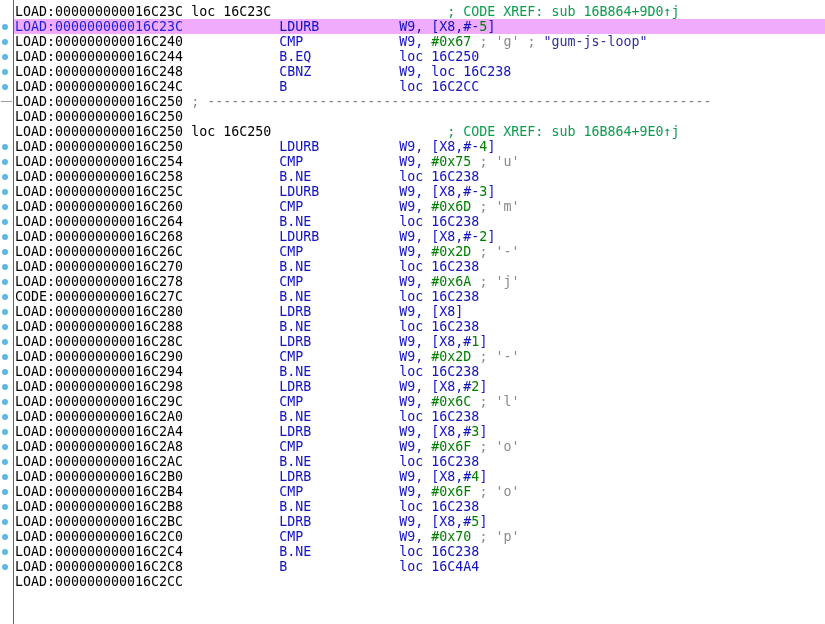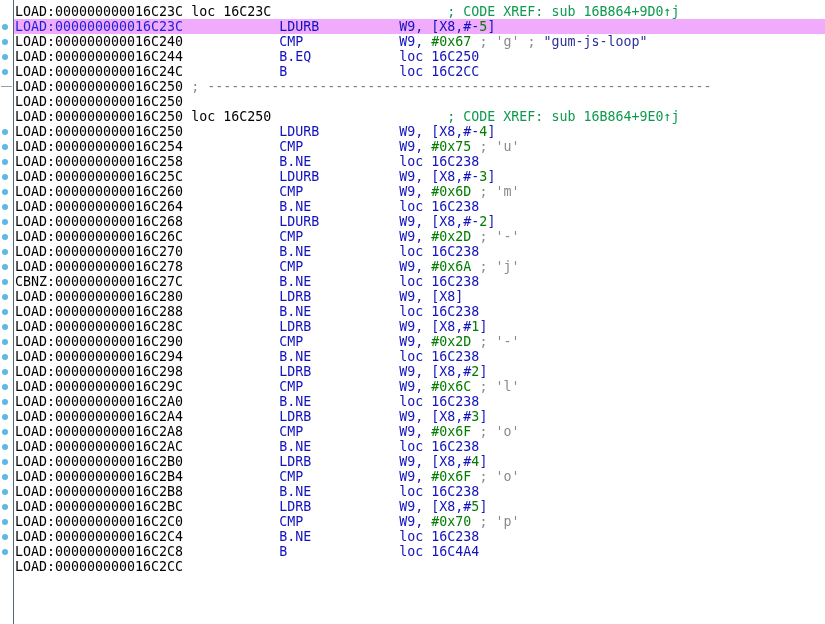--- a/index.html
+++ b/index.html
@@ -79,20 +79,26 @@
       <div class="row">
         <div class="margin">
           <span class="dot"></span>
         </div>
         <div class="code"><span class="adr">LOAD:000000000016C244</span><span class="t">            </span><span class="mn">B.EQ</span><span class="t">           </span><span class="op">loc_16C250</span></div>
       </div>
       <div class="row">
         <div class="margin">
           <span class="dot"></span>
         </div>
+        <div class="code"><span class="adr">LOAD:000000000016C248</span><span class="t">            </span><span class="mn">CBNZ</span><span class="t">           </span><span class="op">W9, loc_16C238</span></div>
+      </div>
+      <div class="row">
+        <div class="margin">
+          <span class="dot"></span>
+        </div>
         <div class="code"><span class="adr">LOAD:000000000016C24C</span><span class="t">            </span><span class="mn">B</span><span class="t">              </span><span class="op">loc_16C2CC</span></div>
       </div>
       <div class="row">
         <div class="margin">
           <span class="tick"></span>
         </div>
         <div class="code"><span class="adr">LOAD:000000000016C250</span><span class="gry"> ; </span><span class="sep">---------------------------------------------------------------</span></div>
       </div>
       <div class="row">
         <div class="margin"></div>
@@ -159,21 +165,21 @@
       <div class="row">
         <div class="margin">
           <span class="dot"></span>
         </div>
         <div class="code"><span class="adr">LOAD:000000000016C278</span><span class="t">            </span><span class="mn">CMP</span><span class="t">            </span><span class="op">W9, </span><span class="num">#0x6A</span><span class="gry"> ; 'j'</span></div>
       </div>
       <div class="row">
         <div class="margin">
           <span class="dot"></span>
         </div>
-        <div class="code"><span class="adr">CBNZ:000000000016C27C</span><span class="t">            </span><span class="mn">B.NE</span><span class="t">           </span><span class="op">loc_16C238</span></div>
+        <div class="code"><span class="adr">CODE:000000000016C27C</span><span class="t">            </span><span class="mn">B.NE</span><span class="t">           </span><span class="op">loc_16C238</span></div>
       </div>
       <div class="row">
         <div class="margin">
           <span class="dot"></span>
         </div>
         <div class="code"><span class="adr">LOAD:000000000016C280</span><span class="t">            </span><span class="mn">LDRB</span><span class="t">           </span><span class="op">W9, [X8]</span></div>
       </div>
       <div class="row">
         <div class="margin">
           <span class="dot"></span>

